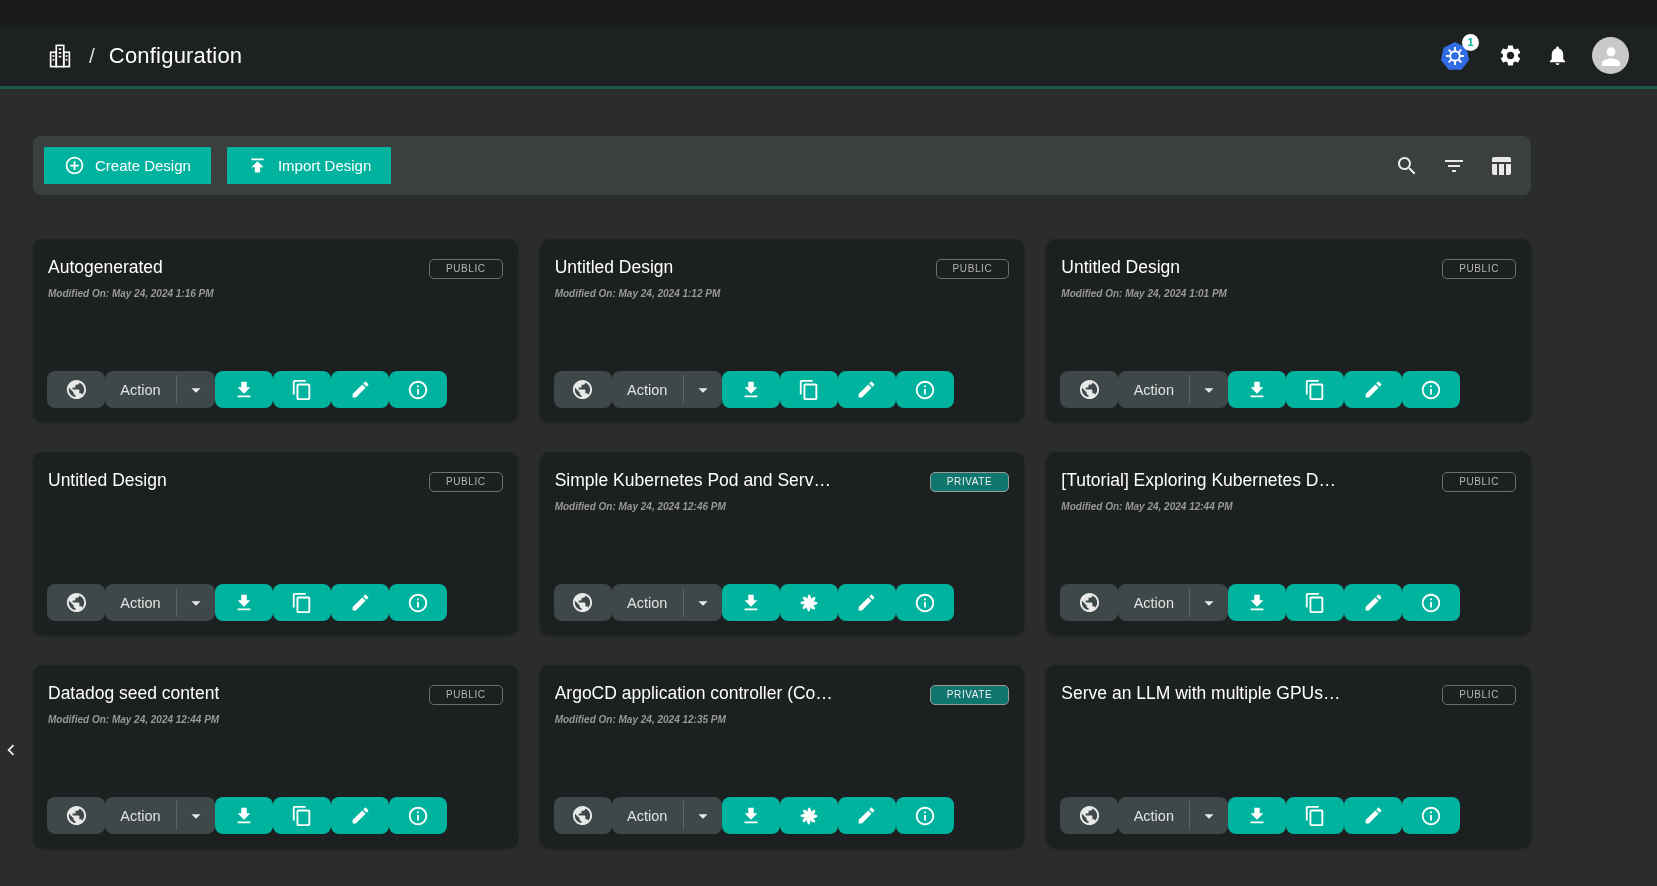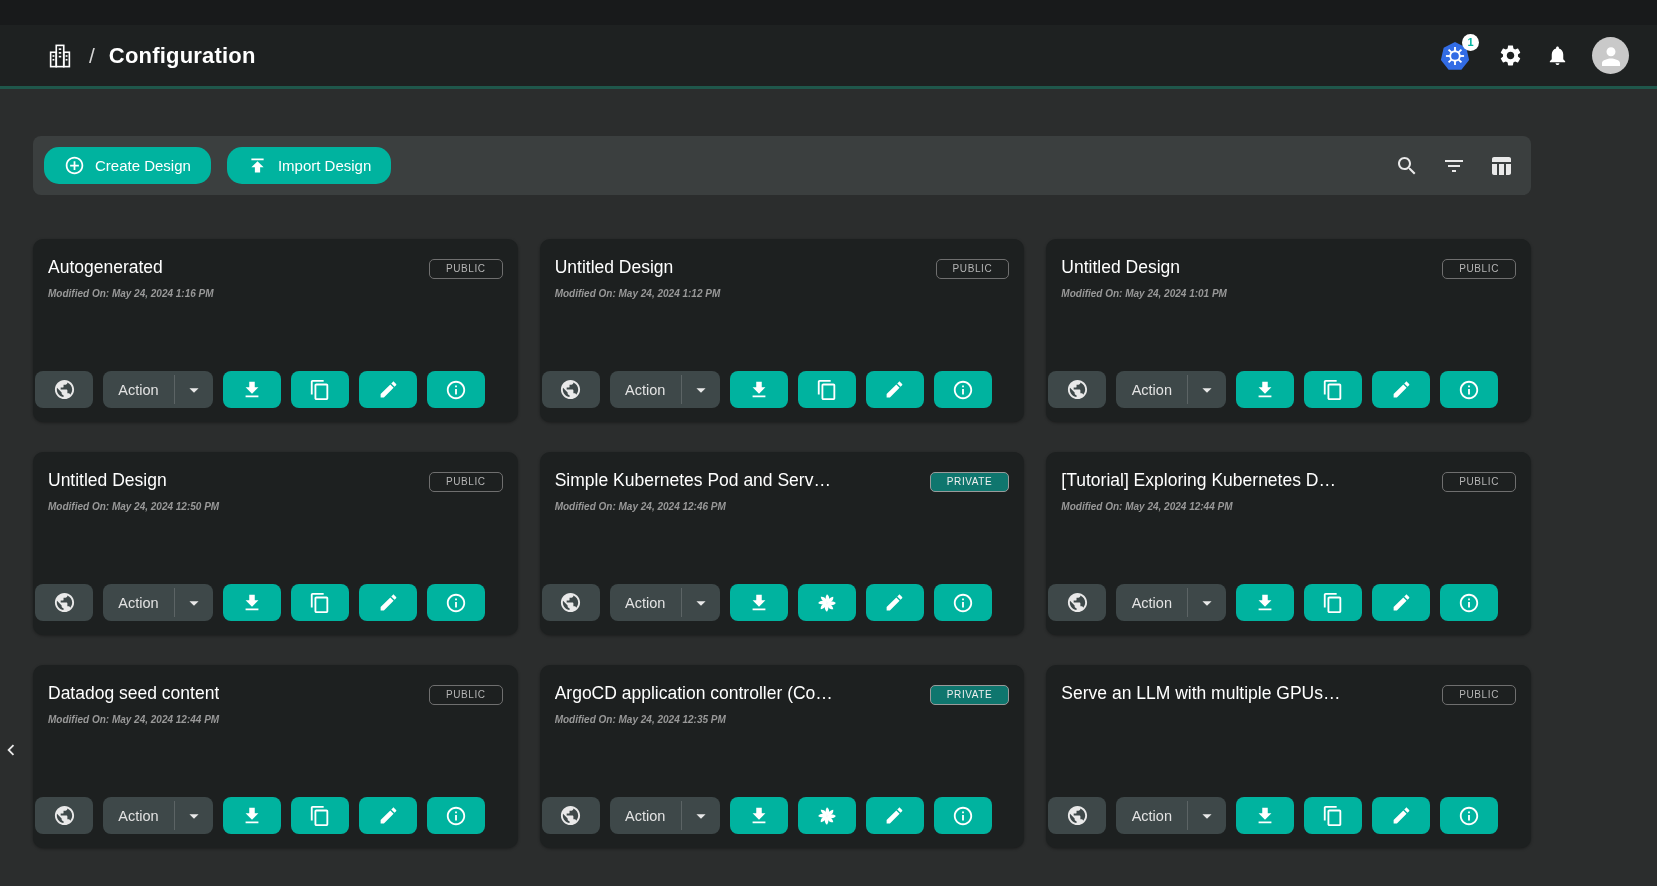--- a/index.html
+++ b/index.html
@@ -5,46 +5,46 @@
   * { margin:0; padding:0; box-sizing:border-box; }
   html,body { width:1657px; height:886px; overflow:hidden; }
   body { background:#2b2d2d; font-family:"Liberation Sans", sans-serif; position:relative; }
 
   
   .app-header { height:89px; background:#1e2121; border-bottom:3px solid #1f574b; position:relative; }
   .top-strip { height:25px; background:#181a1b; }
   .header-row { height:61px; display:flex; align-items:center; padding:0 28px 0 45px; }
   .breadcrumb { display:flex; align-items:center; gap:14px; color:#fff; }
   .breadcrumb .sep { font-size:21px; color:#d6d6d6; font-weight:400; }
-  .breadcrumb .title { font-size:22px; font-weight:700; letter-spacing:.2px; }
+  .breadcrumb .title { font-size:22px; font-weight:400; letter-spacing:.2px; }
   .header-actions { margin-left:auto; display:flex; align-items:center; gap:23px; }
   .icon-btn { background:none; border:none; cursor:pointer; display:flex; align-items:center; justify-content:center; padding:0; }
   .k8s-wrap { position:relative; width:36px; height:32px; }
   .k8s-badge { position:absolute; top:-6px; right:-4px; width:17px; height:17px; border-radius:50%; background:#fff; color:#00b39f; font-size:11px; font-weight:700; display:flex; align-items:center; justify-content:center; }
   .avatar { width:37px; height:37px; border-radius:50%; background:#c9c9c9; display:flex; align-items:center; justify-content:center; overflow:hidden; }
 
   
   .content { padding:47px 126px 0 33px; }
 
   .toolbar { background:#3b3f3f; border-radius:8px; height:59px; display:flex; align-items:center; padding:0 18px 0 11px; }
-  .btn-teal { background:#00b39f; color:#fff; border:none; border-radius:15px; height:37px; padding:0 20px; font-size:15px; font-family:inherit; display:flex; align-items:center; gap:10px; cursor:pointer; }
+  .btn-teal { background:#00b39f; color:#fff; border:none; border-radius:1px; height:37px; padding:0 20px; font-size:15px; font-family:inherit; display:flex; align-items:center; gap:10px; cursor:pointer; }
   .btn-teal + .btn-teal { margin-left:16px; }
   .toolbar-right { margin-left:auto; display:flex; align-items:center; gap:23px; }
 
   .grid { margin-top:44px; display:grid; grid-template-columns:repeat(3,1fr); column-gap:22px; row-gap:30px; }
 
   .card { background:#1d2020; border-radius:10px; height:183px; position:relative; padding:18px 15px 14px 15px; box-shadow:0 1px 3px rgba(0,0,0,.35); }
   .card-head { display:flex; align-items:flex-start;text-align:center; }
   .card-title { color:#fff; font-size:17.5px; font-weight:500; white-space:nowrap; overflow:hidden; max-width:360px; }
   .badge { margin-left:auto; font-size:10px; letter-spacing:.6px; padding:4px 16px; border-radius:5px; line-height:1; margin-top:2px; }
   .card.public  .badge { border:1px solid #6f6f6f; color:#b5b5b5; background:transparent; }
   .card.private .badge { border:1px solid #9a9a9a; color:#efefef; background:#0f766e; }
   .card-date { margin-top:9px; font-size:10px; font-style:italic; font-weight:700; color:#989898; }
 
-  .card-actions { position:absolute; left:2px; right:15px; bottom:14px; display:flex; gap:10px; }
+  .card-actions { position:absolute; left:14px; right:15px; bottom:14px; display:flex; }
   .act { height:37px; border:none; border-radius:8px; cursor:pointer; display:flex; align-items:center; justify-content:center; padding:0; }
   .act.dark { background:#3e4849; }
   .act.teal { background:#00b39f; flex:0 0 58px; }
   .globe-btn { flex:0 0 58px; }
   .action-split { flex:0 0 110px; background:#3e4849; border-radius:8px; display:flex; align-items:stretch; overflow:hidden; cursor:pointer; }
   .action-label { flex:1; display:flex; align-items:center; justify-content:center; color:#e3e3e3; font-size:14.5px; }
   .action-divider { width:1px; background:#5c6465; margin:4px 0; }
   .action-caret { flex:0 0 38px; display:flex; align-items:center; justify-content:center; }
 
   .edge-collapse { position:absolute; left:0; top:733px; width:22px; height:34px; background:none; border:none; cursor:pointer; display:flex; align-items:center; }
@@ -307,21 +307,20 @@
         </svg>
       </button>
     </div>
   </div>
 
   <div class="card public has-clone" data-name="design-card">
     <div class="card-head">
       <div class="card-title" data-name="design-title">Untitled Design</div>
       <div class="badge" data-name="visibility-badge">PUBLIC</div>
     </div>
-    <div class="card-date" data-name="modified-date">Modified On: May 24, 2024 12:50 PM</div>
 
     <div class="card-actions" data-name="card-actions">
       <button class="act dark globe-btn" data-name="visibility-globe-button">
         <svg width="23" height="23" viewBox="0 0 24 24" fill="#e9e9e9" data-name="globe-icon">
           <path d="M12 2C6.48 2 2 6.48 2 12s4.48 10 10 10 10-4.48 10-10S17.52 2 12 2zm-1 17.93c-3.95-.49-7-3.85-7-7.93 0-.62.08-1.21.21-1.79L9 15v1c0 1.1.9 2 2 2v1.93zm6.9-2.54c-.26-.81-1-1.39-1.9-1.39h-1v-3c0-.55-.45-1-1-1H8v-2h2c.55 0 1-.45 1-1V7h2c1.1 0 2-.9 2-2v-.41c2.93 1.19 5 4.06 5 7.41 0 2.08-.8 3.97-2.1 5.39z"></path>
         </svg>
       </button>
 
       <div class="action-split" data-name="action-split-button">
         <span class="action-label" data-name="action-button-label">Action</span>

